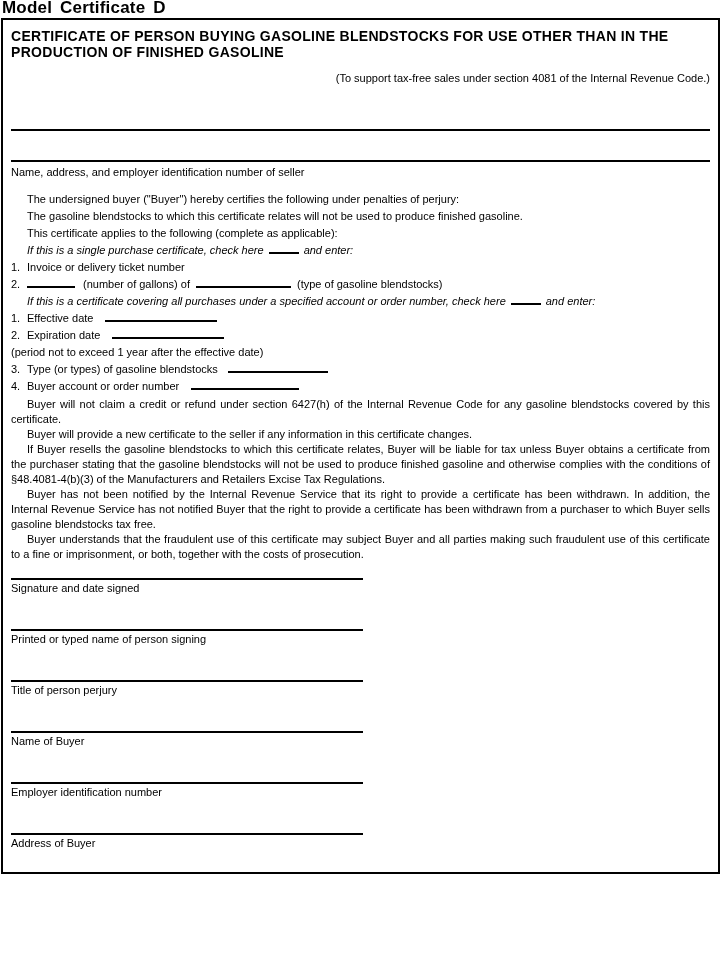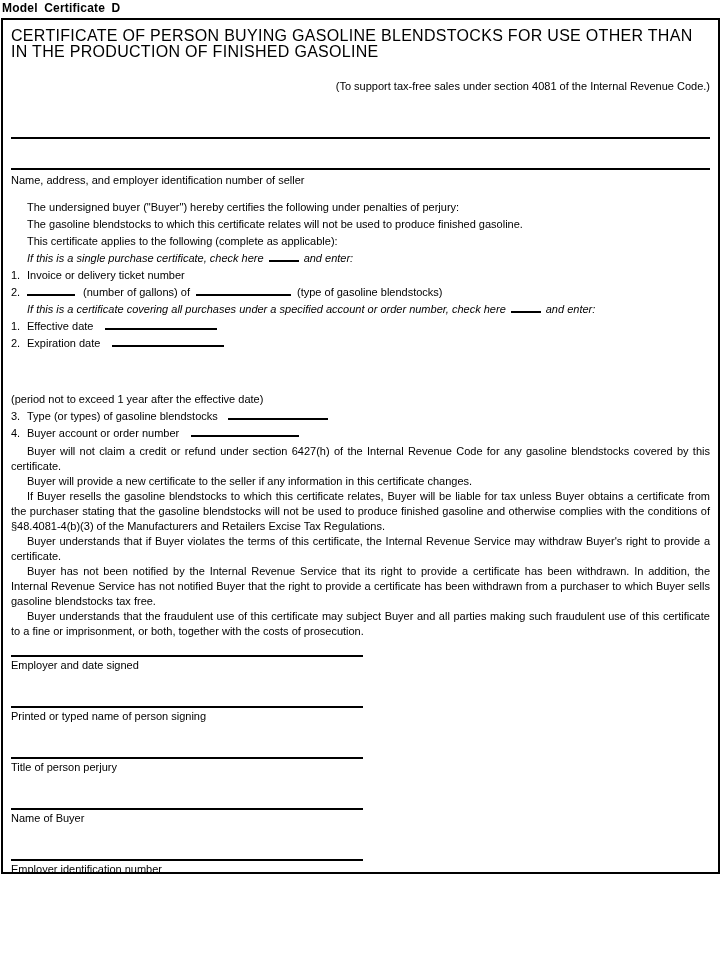--- a/index.html
+++ b/index.html
@@ -3,30 +3,30 @@
 <meta charset="utf-8">
 <style>
   * { margin:0; padding:0; box-sizing:border-box; }
   html,body { background:#fff; }
   body {
     width:721px; height:961px;
     font-family:"Liberation Sans","DejaVu Sans",sans-serif;
     font-size:11px; color:#000;
   }
   .page-heading {
-    font-size:12px; font-weight:bold; letter-spacing:.2px; word-spacing:3px;
+    font-size:17px; font-weight:bold; letter-spacing:.2px; word-spacing:3px;
     padding:1px 0 0 2px; line-height:14px; margin-bottom:3px;
   }
   .cert-box {
     margin:0 1px; border:2px solid #000; height:856px;
     padding:8px 8px 0 8px; overflow:hidden;
   }
   .cert-title {
-    font-weight:normal; font-size:16px; line-height:16px; letter-spacing:.3px;
-    margin-bottom:20px;
+    font-weight:bold; font-size:14px; line-height:16px; letter-spacing:.3px;
+    margin-bottom:12px;
   }
   .cert-subtitle { line-height:13px;text-align:right; }
   .rule-full { border-top:2px solid #000; width:100%; height:0; }
   .rule-seller-1 { margin-top:44px; }
   .rule-seller-2 { margin-top:29px; }
   .seller-label { margin-top:4px; line-height:13px; }
   .intro-para { text-indent:16px; line-height:17px; }
   .intro-para.first { margin-top:12px; }
   .lead-line { text-indent:16px; line-height:17px; white-space:nowrap;font-style:italic; }
   .list-item { line-height:17px; white-space:nowrap; }
@@ -34,21 +34,21 @@
   .blank {
     display:inline-block; height:11px; border-bottom:2px solid #000;
     vertical-align:baseline;
   }
   .w-check { width:30px; margin:0 5px; }
   .w-gallons { width:48px; margin-right:8px; }
   .w-type { width:95px; margin:0 6px; }
   .w-date { width:112px; margin-left:12px; }
   .w-blendstocks { width:100px; margin-left:10px; }
   .w-account { width:108px; margin-left:12px; }
-  .note-line { line-height:17px;margin-top:39px; }
+  .note-line { line-height:17px; }
   .body-section { margin-top:2px; }
   .body-para { text-indent:16px; line-height:15px; text-align:justify; }
   .sig-block { width:352px; margin-top:34px; }
   .sig-block.first { margin-top:16px; }
   .sig-line { width:352px; border-top:2px solid #000; height:0; }
   .sig-label { line-height:13px; margin-top:2px; }
 </style>
 </head>
 <body>
 
@@ -84,28 +84,27 @@
     <div class="note-line">(period not to exceed 1 year after the effective date)</div>
 
     <div class="list-item"><span class="num">3.</span><span>Type (or types) of gasoline blendstocks</span><span class="blank w-blendstocks"></span></div>
 
     <div class="list-item"><span class="num">4.</span><span>Buyer account or order number</span><span class="blank w-account"></span></div>
 
     <div class="body-section">
       <div class="body-para">Buyer will not claim a credit or refund under section 6427(h) of the Internal Revenue Code for any gasoline blendstocks covered by this certificate.</div>
       <div class="body-para">Buyer will provide a new certificate to the seller if any information in this certificate changes.</div>
       <div class="body-para">If Buyer resells the gasoline blendstocks to which this certificate relates, Buyer will be liable for tax unless Buyer obtains a certificate from the purchaser stating that the gasoline blendstocks will not be used to produce finished gasoline and otherwise complies with the conditions of §48.4081-4(b)(3) of the Manufacturers and Retailers Excise Tax Regulations.</div>
-      <div class="body-para">Buyer understands that if Buyer violates the terms of this certificate, the Internal Revenue Service may withdraw Buyer's right to provide a certificate.</div>
       <div class="body-para">Buyer has not been notified by the Internal Revenue Service that its right to provide a certificate has been withdrawn. In addition, the Internal Revenue Service has not notified Buyer that the right to provide a certificate has been withdrawn from a purchaser to which Buyer sells gasoline blendstocks tax free.</div>
       <div class="body-para">Buyer understands that the fraudulent use of this certificate may subject Buyer and all parties making such fraudulent use of this certificate to a fine or imprisonment, or both, together with the costs of prosecution.</div>
     </div>
 
     <div class="sig-block first">
       <div class="sig-line"></div>
-      <div class="sig-label">Employer and date signed</div>
+      <div class="sig-label">Signature and date signed</div>
     </div>
     <div class="sig-block">
       <div class="sig-line"></div>
       <div class="sig-label">Printed or typed name of person signing</div>
     </div>
     <div class="sig-block">
       <div class="sig-line"></div>
       <div class="sig-label">Title of person perjury</div>
     </div>
     <div class="sig-block">

